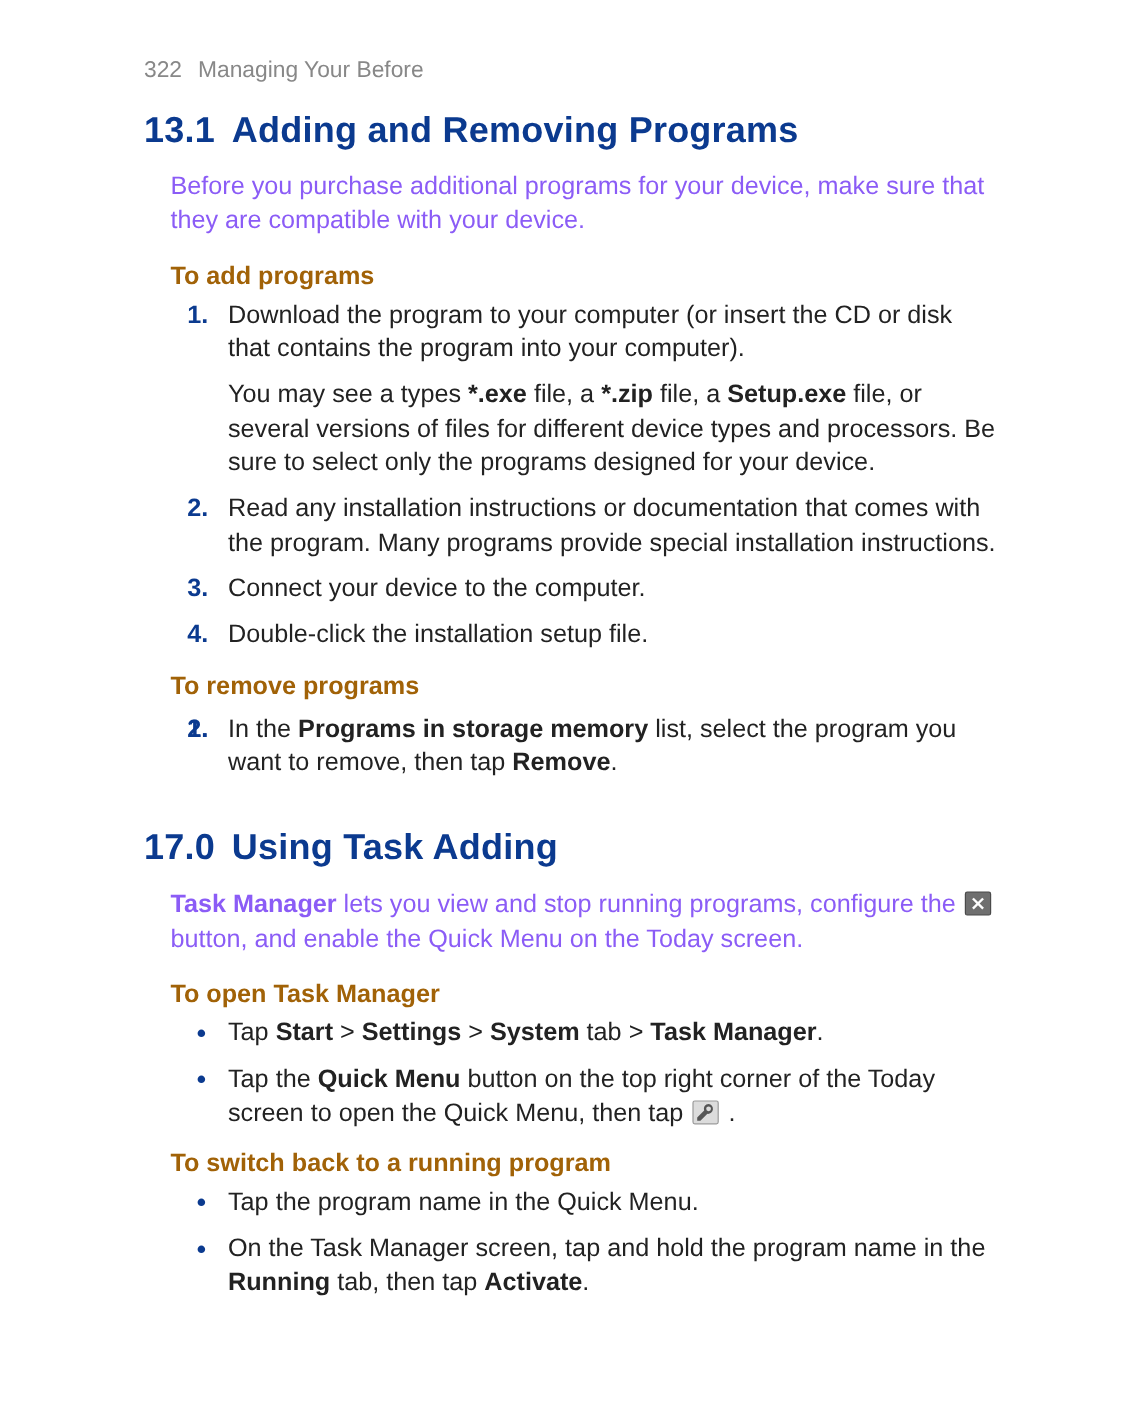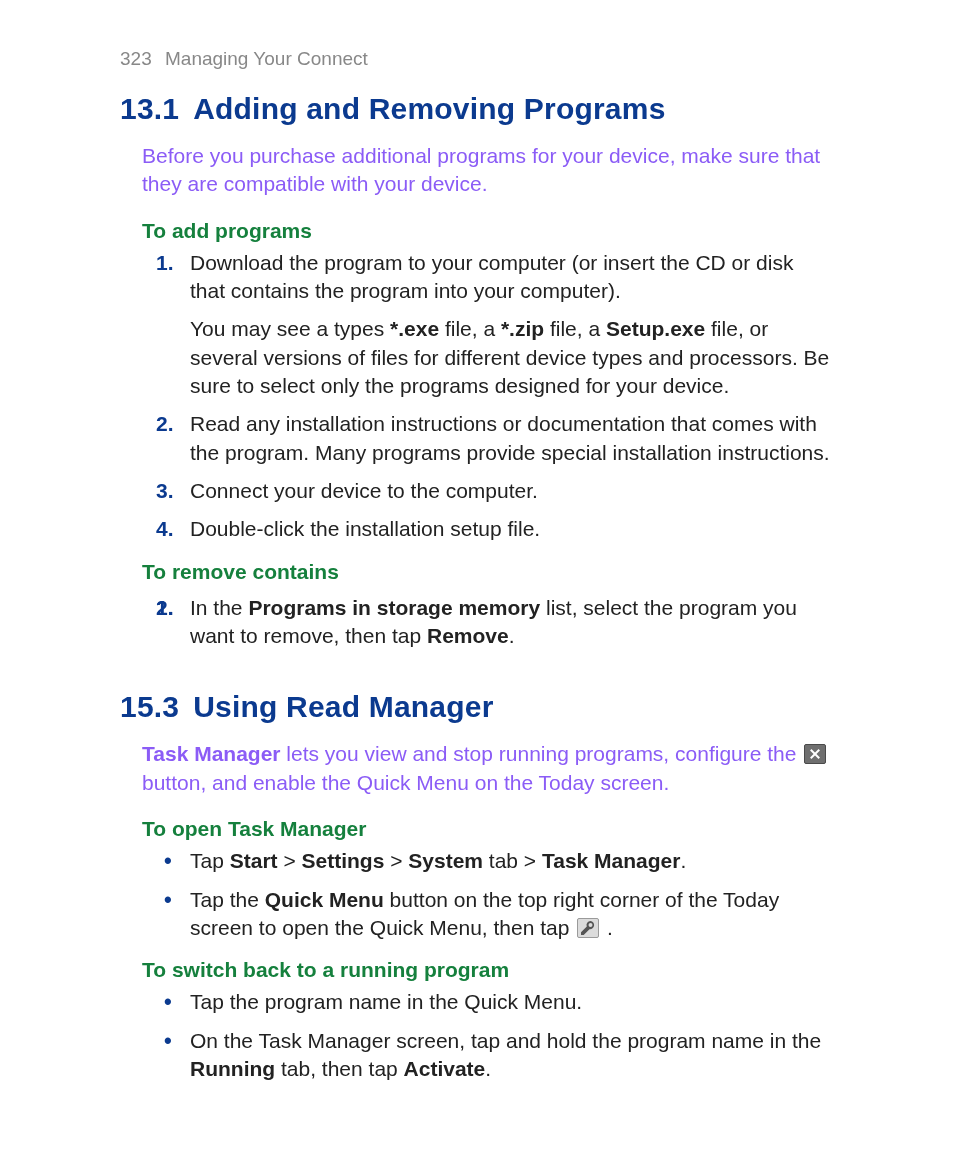--- a/index.html
+++ b/index.html
@@ -36,21 +36,21 @@
   h1.section .num {
     margin-right: 14px;
   }
   .body-text {
     font-size: 21px;
     line-height: 1.35;
     margin: 0 0 20px 22px;
     color: #8b5cf6;
   }
   .sub-head {
-    color: #15803d;
+    color: #a16207;
     font-weight: 700;
     font-size: 21px;
     margin: 10px 0 6px 22px;
   }
   ol.numlist {
     list-style: none;
     margin: 0 0 16px 22px;
     padding: 0;
   }
   ol.numlist > li {
@@ -125,22 +125,22 @@
     width: 16px; height: 16px;
   }
   .section-block { margin-bottom: 40px; }
 </style>
 </head>
 <body>
 
 <div class="page">
 
   <div class="running-head">
-    <span class="page-num">323</span>
-    <span>Managing Your Connect</span>
+    <span class="page-num">322</span>
+    <span>Managing Your Before</span>
   </div>
 
   <div class="section-block">
     <h1 class="section">
       <span class="num">13.1</span><span>Adding and Removing Programs</span>
     </h1>
 
     <p class="body-text">Before you purchase additional programs for your device, make sure that they are compatible with your device.</p>
 
     <div class="sub-head">To add programs</div>
@@ -160,38 +160,38 @@
       <li>
         <span class="li-num">3.</span>
         <span>Connect your device to the computer.</span>
       </li>
       <li>
         <span class="li-num">4.</span>
         <span>Double-click the installation setup file.</span>
       </li>
     </ol>
 
-    <div class="sub-head">To remove contains</div>
+    <div class="sub-head">To remove programs</div>
 
     <ol class="numlist">
       <li>
         <span class="li-num">1.</span>
       </li>
       <li>
         <span class="li-num">2.</span>
         <span>
           <span>In the </span><b>Programs in storage memory</b><span> list, select the program you want to remove, then tap </span><b>Remove</b><span>.</span>
         </span>
       </li>
     </ol>
   </div>
 
   <div class="section-block">
     <h1 class="section">
-      <span class="num">15.3</span><span>Using Read Manager</span>
+      <span class="num">17.0</span><span>Using Task Adding</span>
     </h1>
 
     <p class="body-text">
       <b>Task Manager</b><span> lets you view and stop running programs, configure the </span><span class="icon-box x"></span><span> button, and enable the Quick Menu on the Today screen.</span>
     </p>
 
     <div class="sub-head">To open Task Manager</div>
 
     <ul class="bullets">
       <li>

